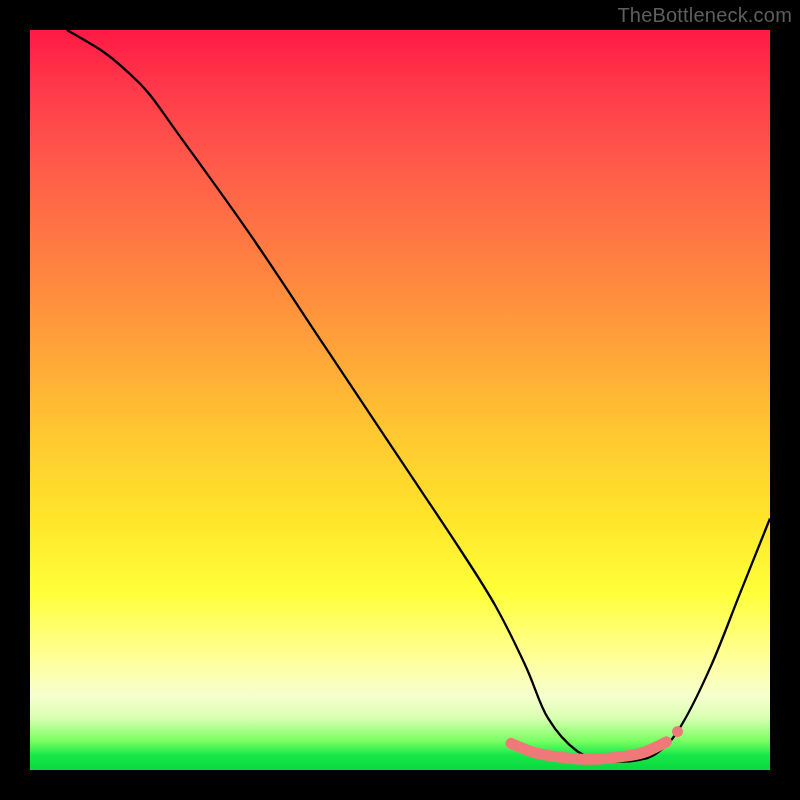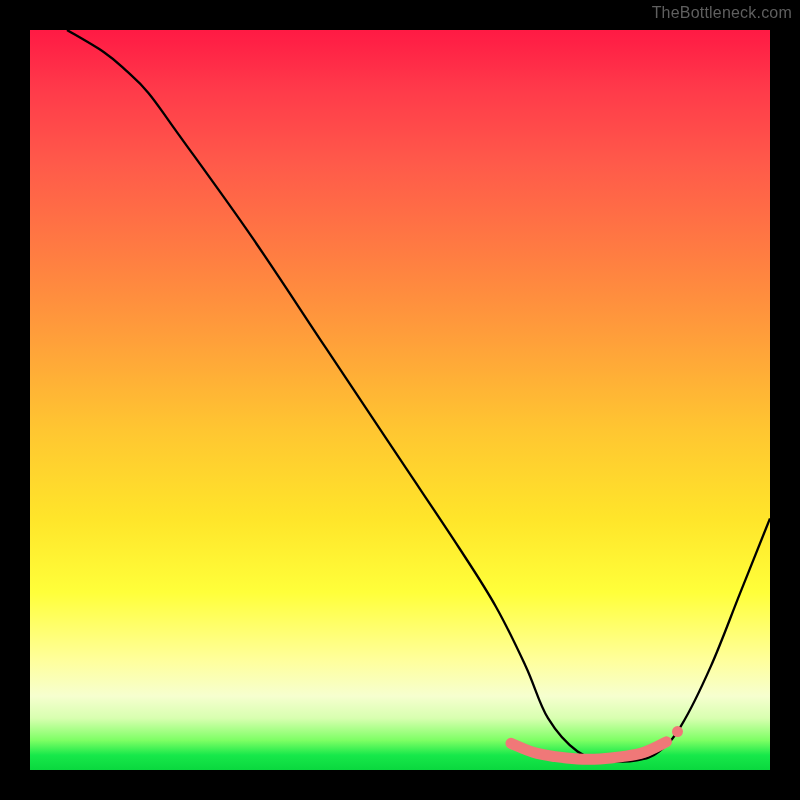--- a/index.html
+++ b/index.html
@@ -48,21 +48,21 @@
   }
   .svg-layer {
     position: absolute;
     inset: 0;
   }
   .watermark {
     position: absolute;
     top: 4px;
     right: 8px;
     color: #5f5f5f;
-    font-size: 16px;
+    font-size: 20px;
     font-weight: 500;
     letter-spacing: 0.2px;
     user-select: none;
   }
 </style>
 </head>
 <body>
 
 <div class="frame">
 

